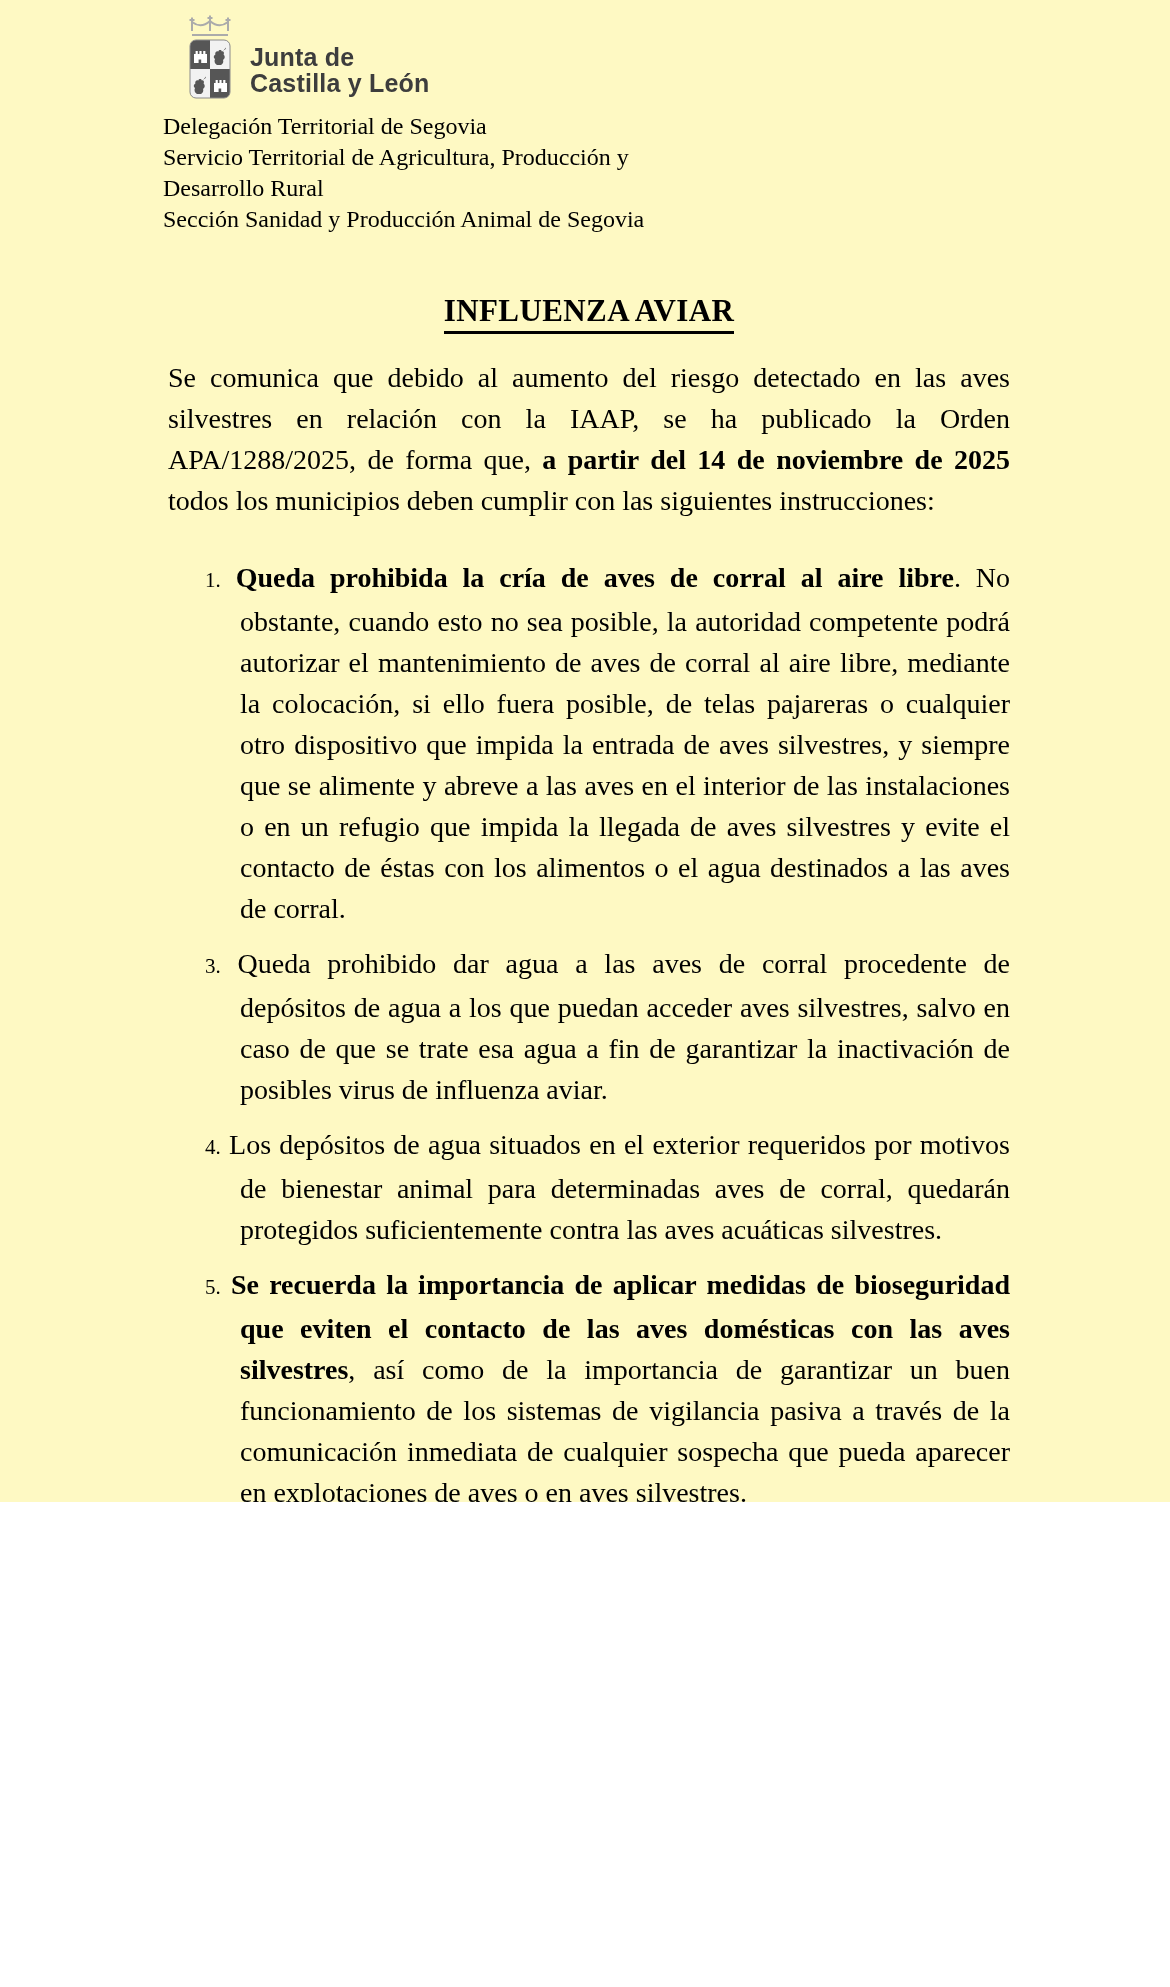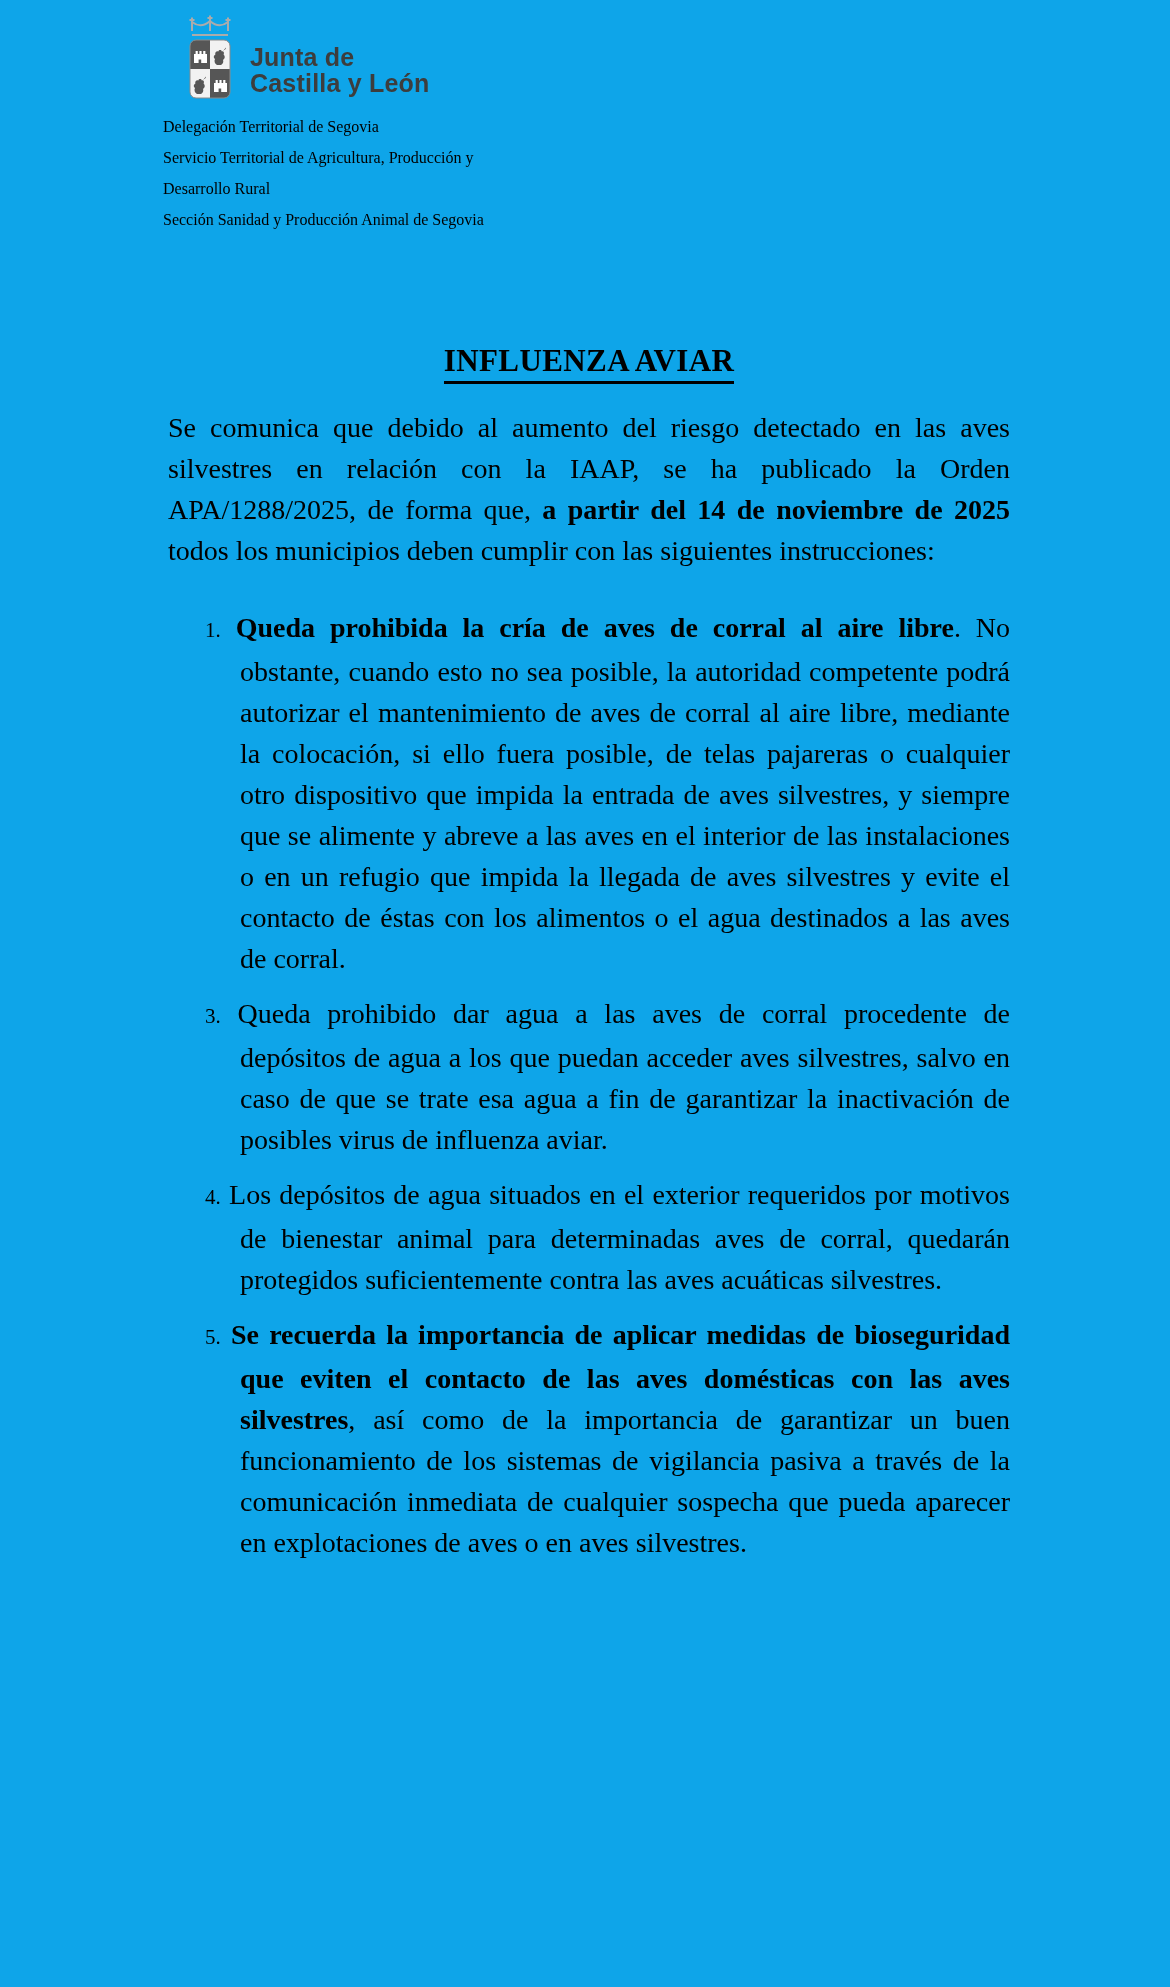--- a/index.html
+++ b/index.html
@@ -1,38 +1,38 @@
 <!DOCTYPE html>
 <html lang="es"><head>
 <meta charset="utf-8">
 <style>
   html,body{margin:0;padding:0;background:#ffffff;}
   .page{
     position:relative;
-    width:1170px;height:1987px;
+    width:1170px;height:1502px;
     box-sizing:border-box;
     padding:14px 160px 0 168px;
-    background:#0ea5e9;
+    background:#fef9c3;
     color:#000;
     font-family:"Liberation Serif","DejaVu Serif",serif;
     overflow:hidden;
   }
   
   .logo-row{display:flex;align-items:flex-start;margin-left:18px;}
   .logo-mark{width:48px;height:88px;flex:0 0 auto;}
   .logo-text{
     margin-left:16px;margin-top:30px;
     font-family:"Liberation Sans","DejaVu Sans",sans-serif;
     font-weight:bold;color:#3d3d3d;
     font-size:25px;line-height:26px;letter-spacing:0.2px;
   }
-  .dept{margin-left:-5px;margin-top:9px;font-size:16px;line-height:31px;color:#000;}
+  .dept{margin-left:-5px;margin-top:9px;font-size:24px;line-height:31px;color:#000;}
   .dept div{white-space:nowrap;}
   
-  .title{margin-top:108px;text-align:center;font-size:31px;font-weight:bold;}
+  .title{margin-top:58px;text-align:center;font-size:31px;font-weight:bold;}
   .title .underline{border-bottom:3px solid #000;padding-bottom:3px;letter-spacing:0.4px;}
   
   .intro{font-size:28px;line-height:41px;text-align:justify;text-justify:inter-word;}
   .list{margin-top:36px;}
   .list-item{
     font-size:28px;line-height:41px;text-align:justify;text-justify:inter-word;
     padding-left:72px;text-indent:-35px;margin-bottom:14px;
   }
   .list-item .num{font-size:21px;}
   .bold{font-weight:bold;}

